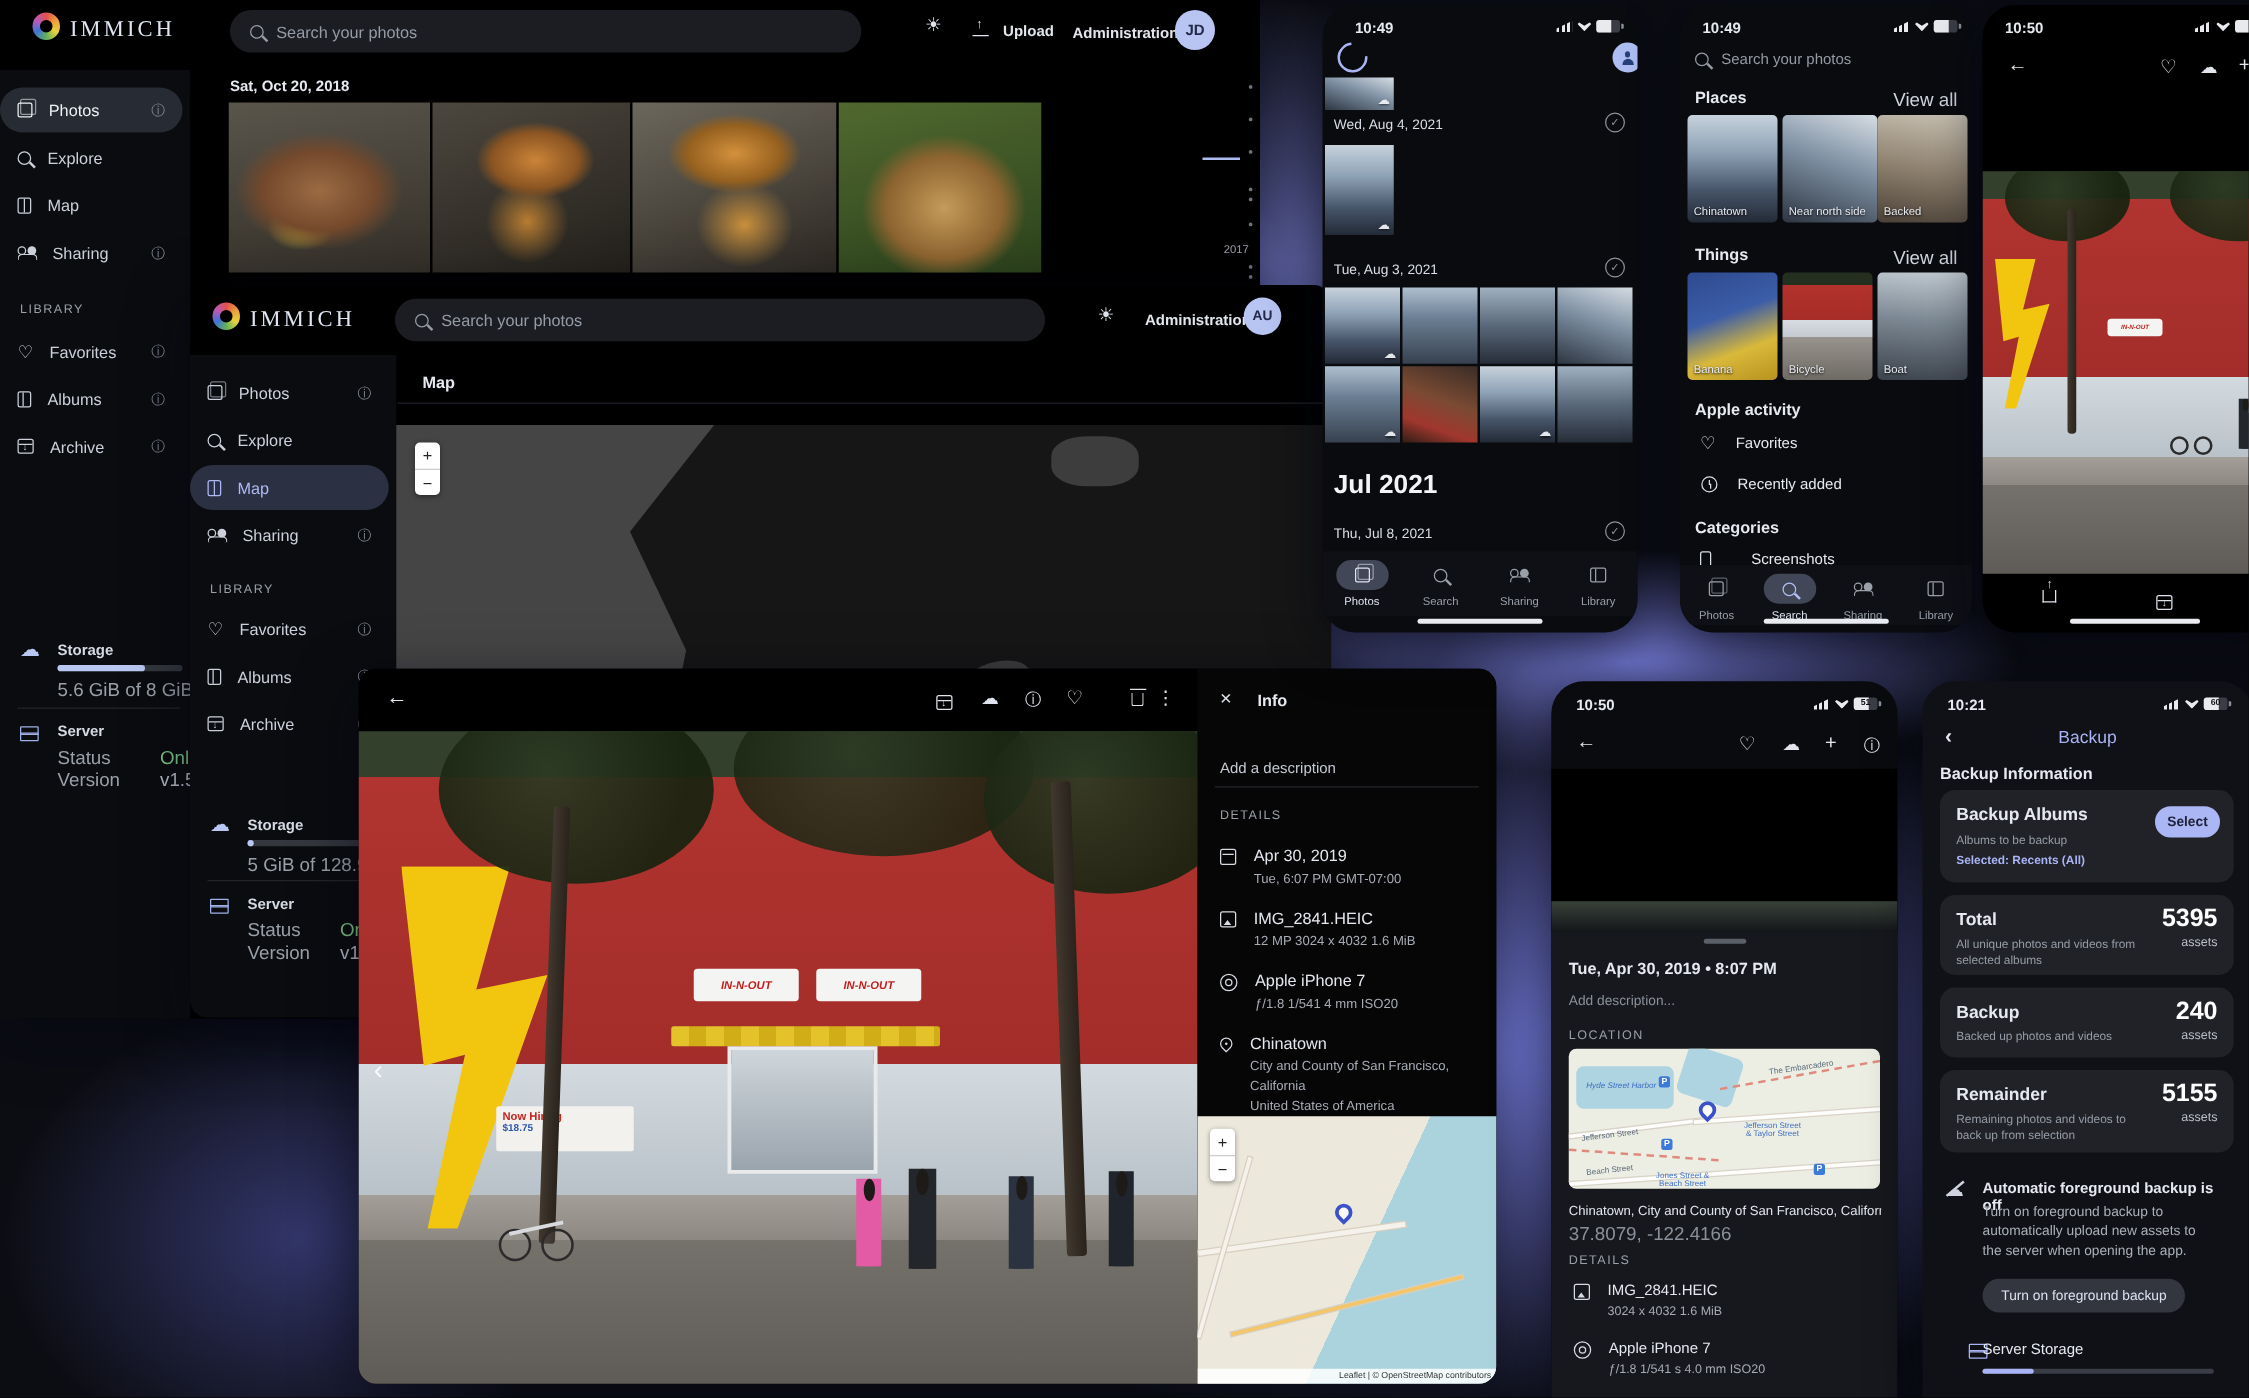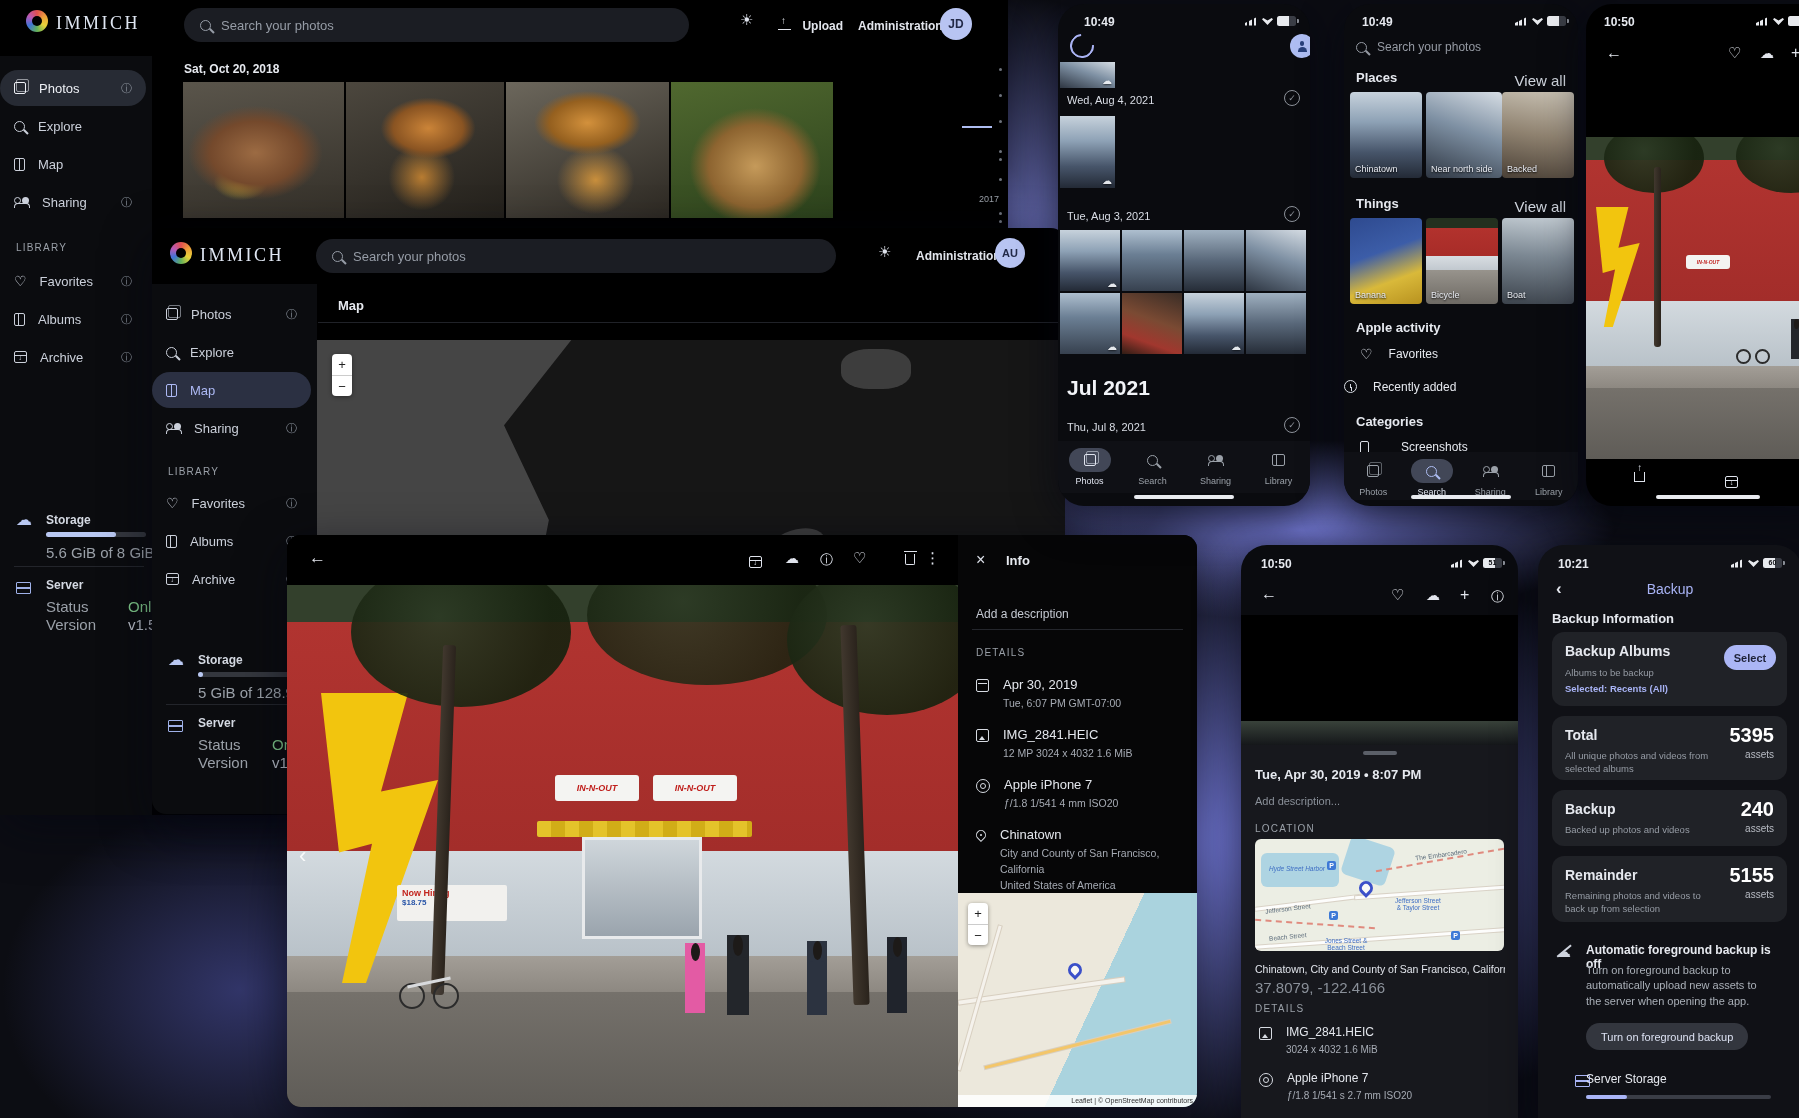--- a/index.html
+++ b/index.html
@@ -520,21 +520,21 @@
         <span class="abs t9 wh" style="left:5px;bottom:4px;text-shadow:0 1px 2px #000">Bicycle</span>
       </div>
     <div class="thumb boatimg" style="left:158px;top:214px;width:72px;height:86px;border-radius:4px">
         <span class="abs t9 wh" style="left:5px;bottom:4px;text-shadow:0 1px 2px #000">Boat</span>
       </div>
     <div class="abs t13" style="left:12px;top:316px;font-weight:bold">Apple activity</div>
     <div class="abs" style="left:16px;top:342px;display:flex;align-items:center;gap:16px">
       <span style="font-size:14px;color:#d9dde5">♡</span>
       <span class="t12">Favorites</span>
     </div>
-    <div class="abs" style="left:0;top:376px;display:flex;align-items:flex-start;gap:16px">
+    <div class="abs" style="left:17px;top:376px;display:flex;align-items:center;gap:16px">
       <span class="ic ic-clock" style="color:#d9dde5"></span>
       <span class="t12">Recently added</span>
     </div>
     <div class="abs t13" style="left:12px;top:410px;font-weight:bold">Categories</div>
     <div class="abs" style="left:16px;top:436px;display:flex;align-items:center;gap:32px">
       <span class="ic ic-shot" style="color:#d9dde5"></span>
       <span class="t12">Screenshots</span>
     </div>
     <div class="mnav" style="top:448px;height:48px">
       <div class="itm">
@@ -642,21 +642,21 @@
         <span class="ic ic-img" style="margin-top:2px"></span>
         <div>
             <div class="tt" style="font-size:12px">IMG_2841.HEIC</div>
         <div class="ss" style="font-size:10px">3024 x 4032  1.6 MiB</div>
           </div>
       </div>
       <div class="irow" style="left:18px;top:326px">
         <span class="ic ic-apt" style="margin-top:2px"></span>
         <div>
             <div class="tt" style="font-size:12px">Apple iPhone 7</div>
-        <div class="ss" style="font-size:10px">ƒ/1.8  1/541 s  2.7 mm  ISO20</div>
+        <div class="ss" style="font-size:10px">ƒ/1.8  1/541 s  4.0 mm  ISO20</div>
           </div>
       </div>
     </div>
   </div>
 
   <div class="phone" style="left:1538px;top:545px;width:264px;height:580px;border-radius:26px 26px 0 0;background:#101116">
     <div class="abs t12" style="left:20px;top:12px;font-weight:bold">10:21</div>
     <div class="abs sb-row" style="right:20px;top:13px">
       <span class="sig"></span>
       <span class="wifi"></span>

